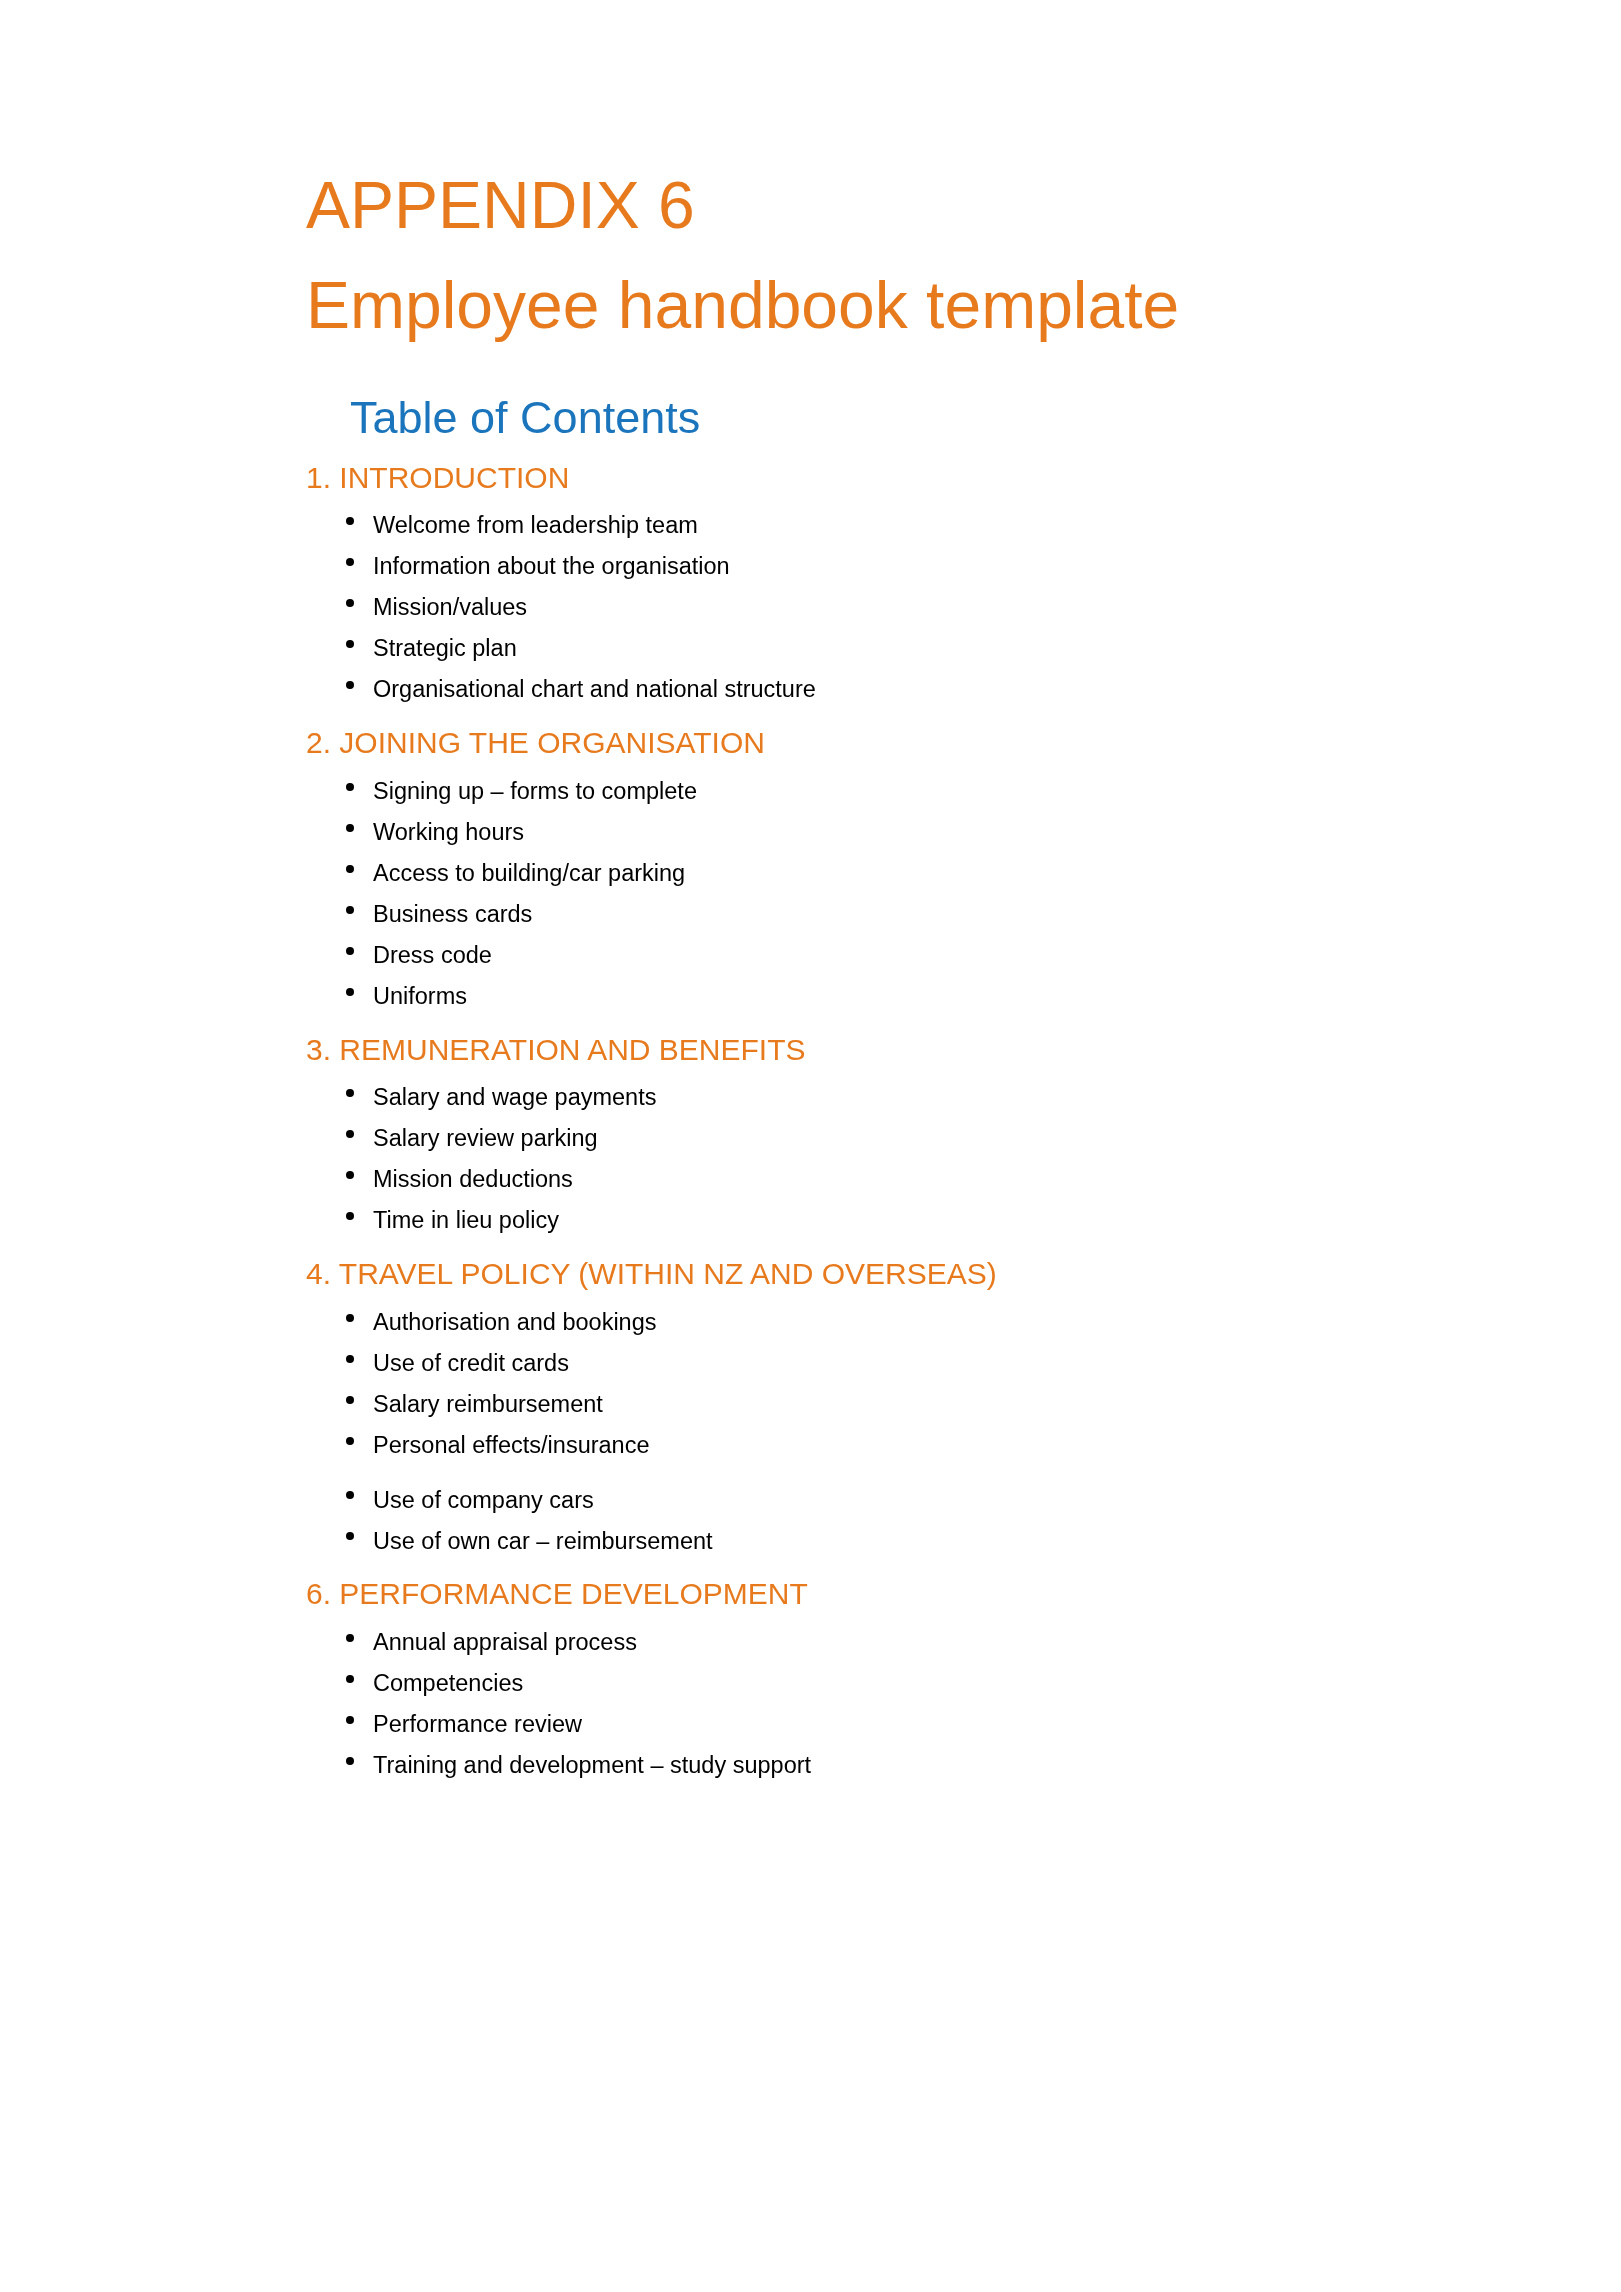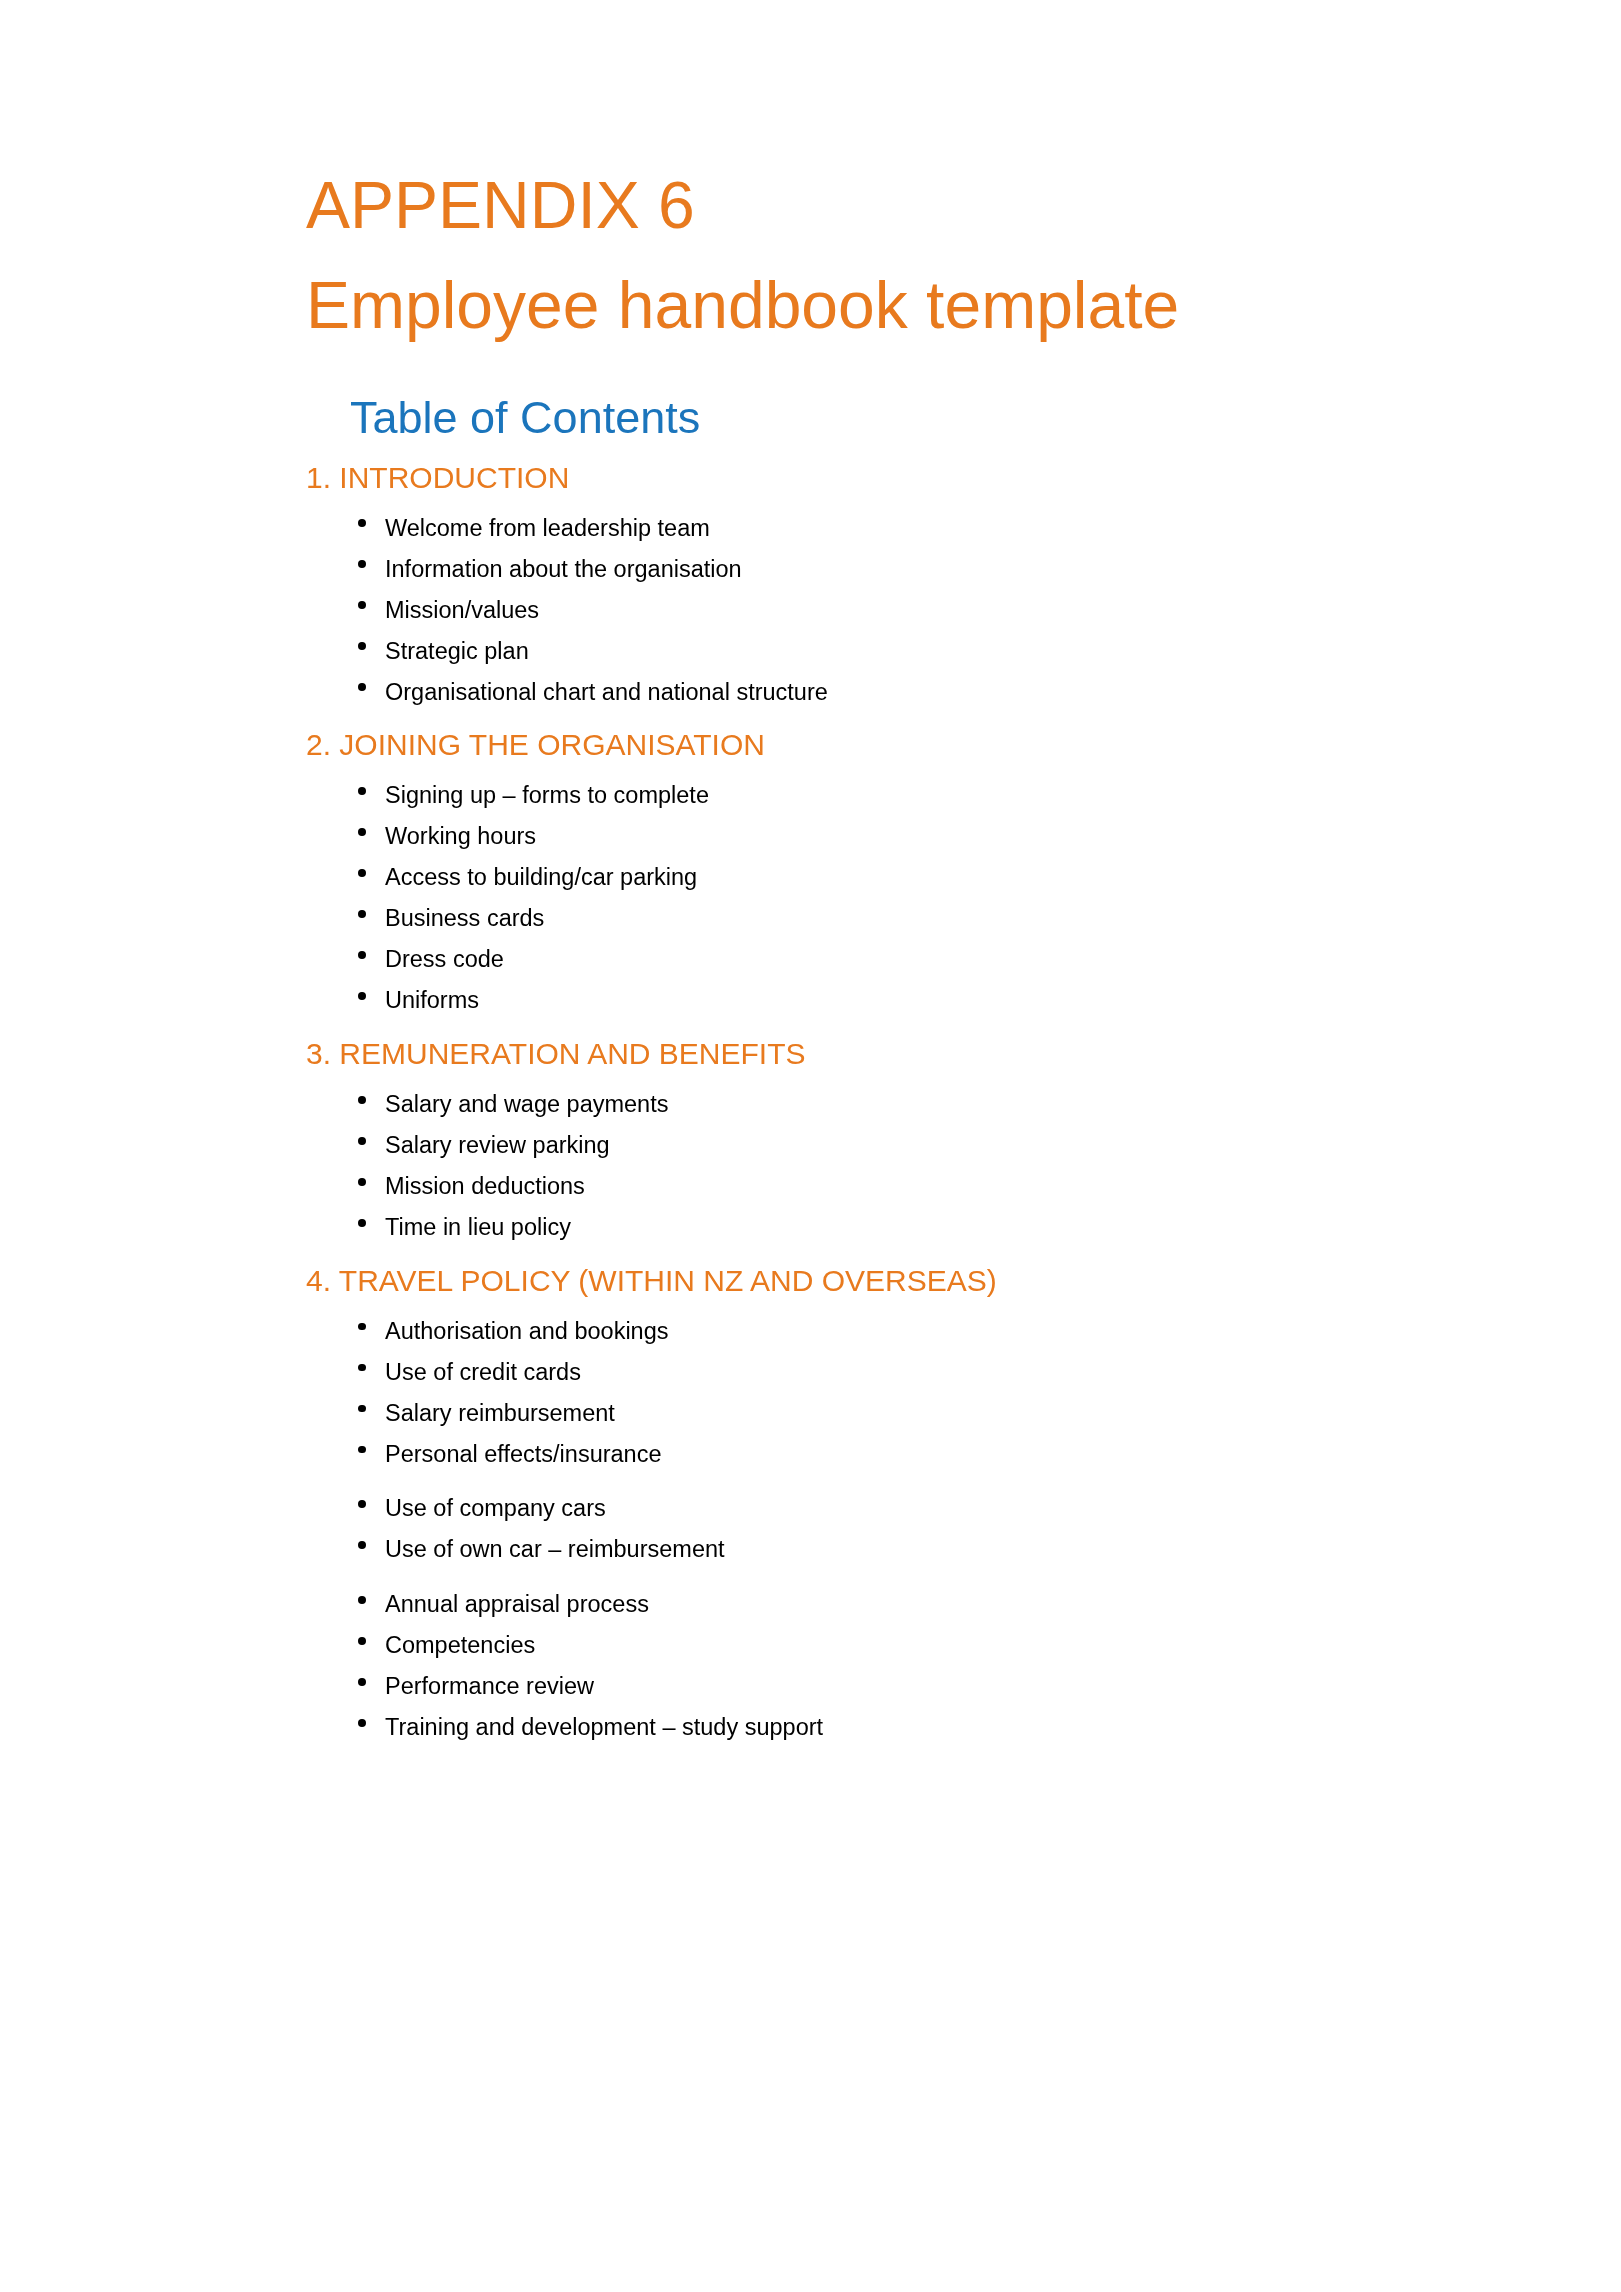--- a/index.html
+++ b/index.html
@@ -47,21 +47,21 @@
   .section-heading {
     font-size: 30px;
     font-weight: 400;
     line-height: 37px;
     color: var(--accent-orange);
     margin: 0 0 9.8px 0;
     white-space: nowrap;
   }
   .section-items {
     list-style: none;
-    margin: 12px;
+    margin: 0;
     padding: 0;
   }
   .toc-item {
     position: relative;
     padding-left: 67px;
     font-size: 23.5px;
     line-height: 41px;
     color: var(--body-text);
     white-space: nowrap;
   }
@@ -132,20 +132,21 @@
   </section>
 
   <section class="toc-section">
     <ul class="section-items">
           <li class="toc-item">Use of company cars</li>
           <li class="toc-item">Use of own car – reimbursement</li>
         </ul>
   </section>
 
   <section class="toc-section">
+    <h3 class="section-heading">6. PERFORMANCE DEVELOPMENT</h3>
     <ul class="section-items">
           <li class="toc-item">Annual appraisal process</li>
           <li class="toc-item">Competencies</li>
           <li class="toc-item">Performance review</li>
           <li class="toc-item">Training and development – study support</li>
         </ul>
   </section>
 </div>
 </div>
 

